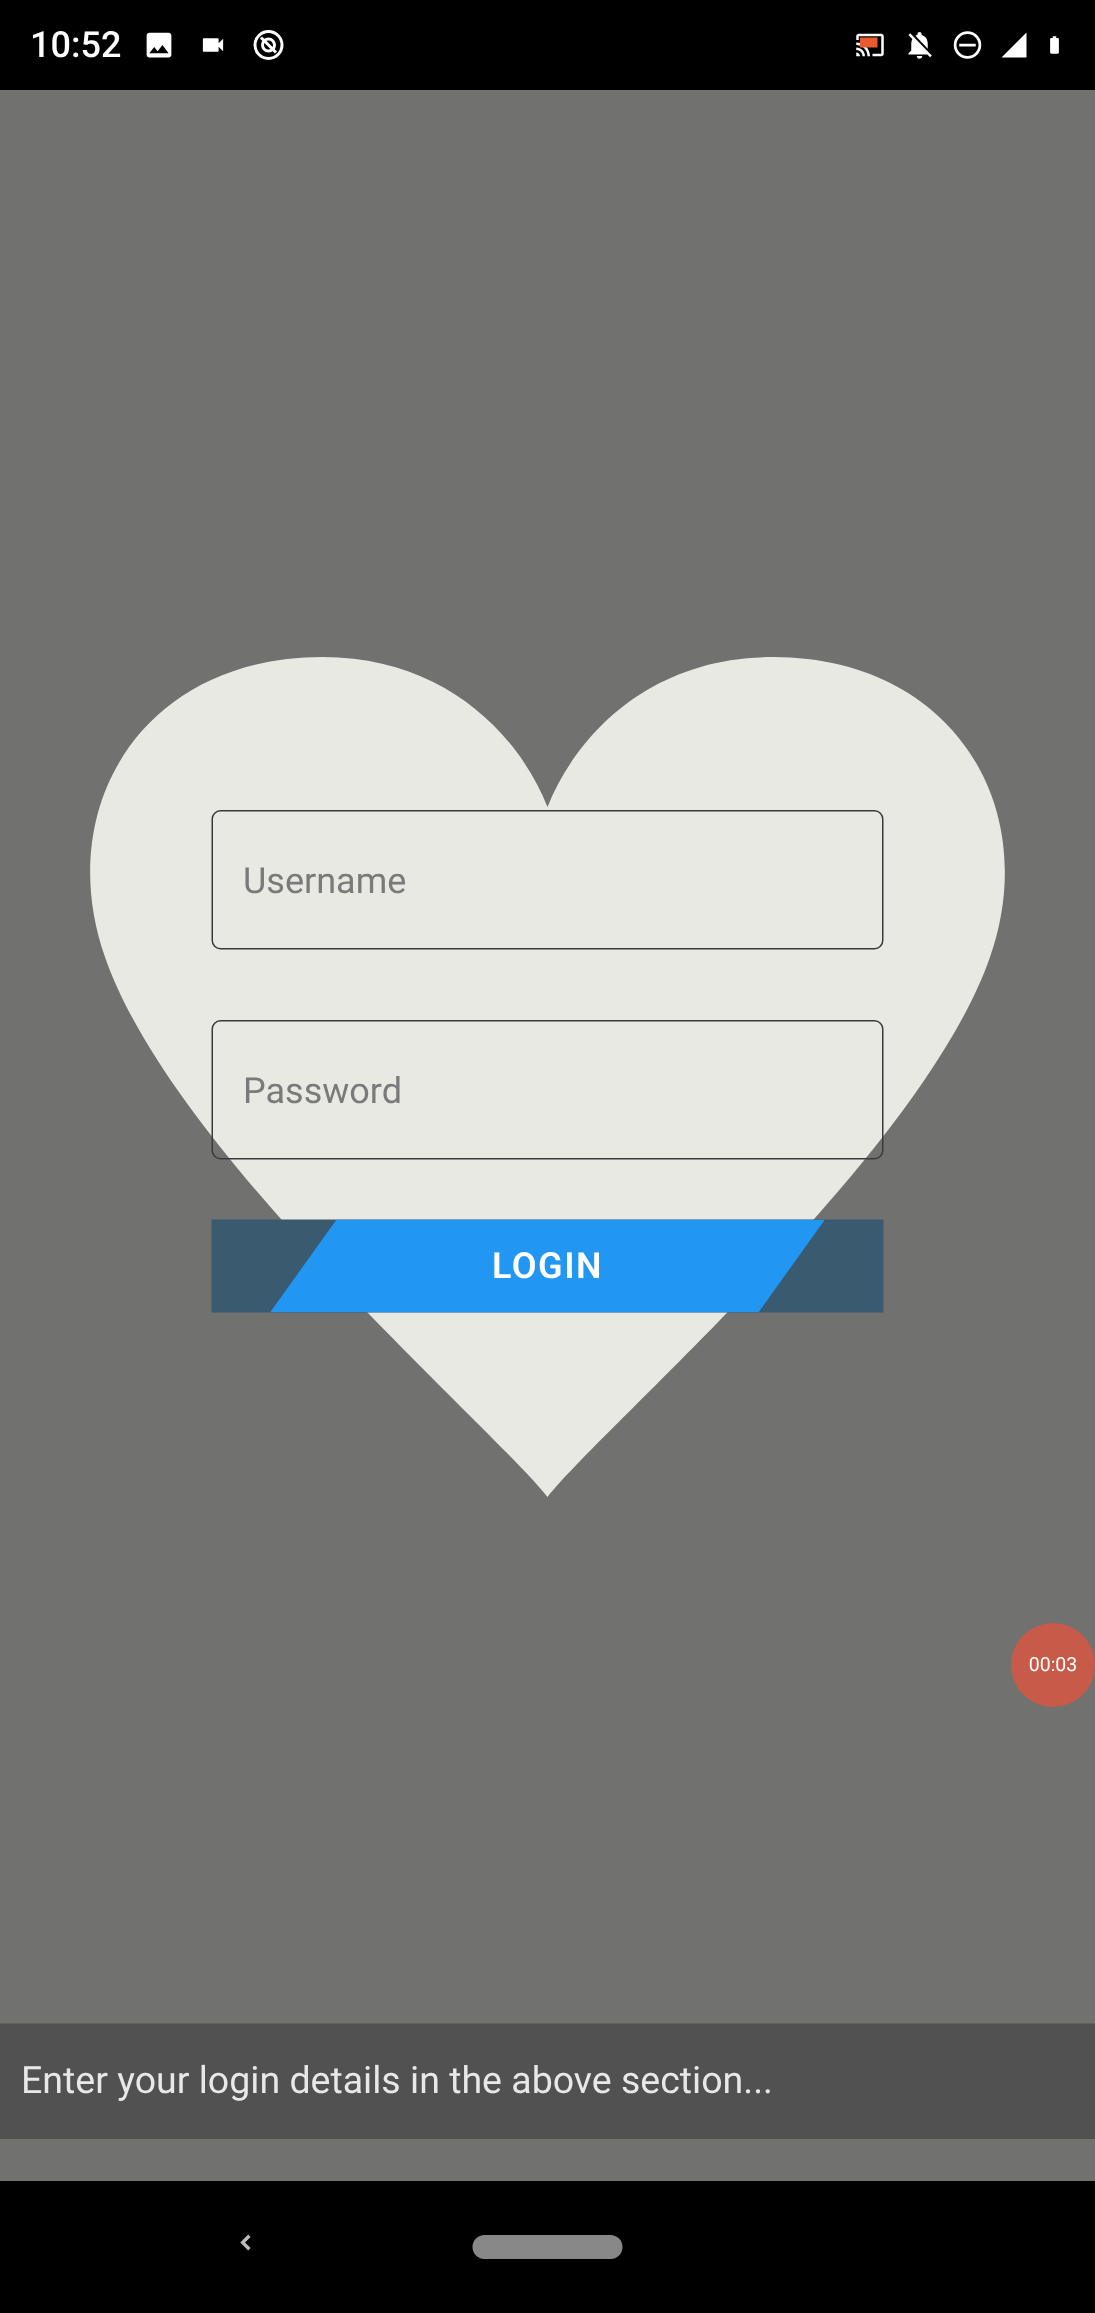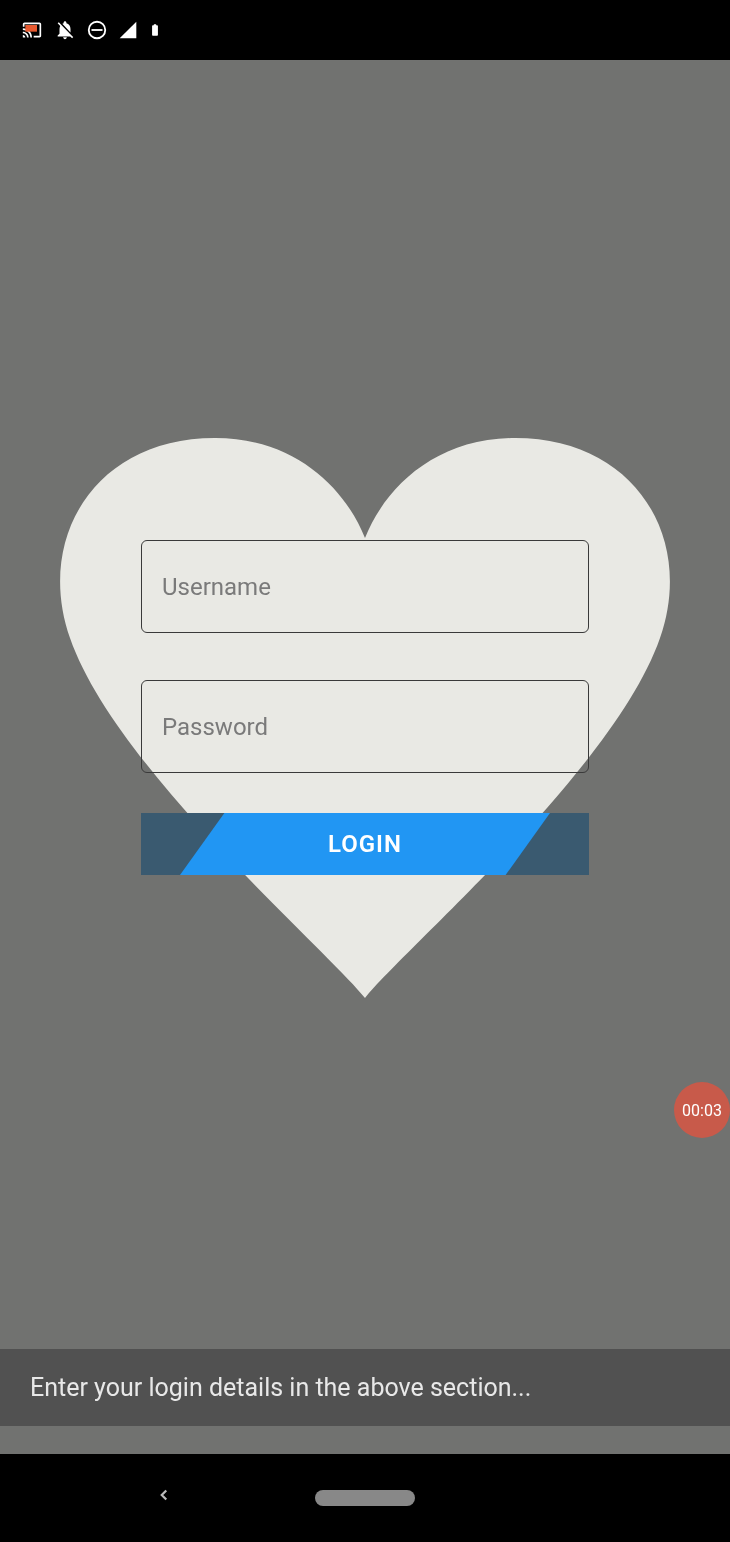--- a/index.html
+++ b/index.html
@@ -122,29 +122,29 @@
       top: 1022px;
       right: 0;
       width: 56px;
       height: 56px;
       border-radius: 50%;
       background: #c85a4a;
       color: #fff;
       display: flex;
       align-items: center;
       justify-content: center;
-      font-size: 16px;
+      font-size: 13px;
     }
     .toast {
       position: absolute;
       bottom: 28px;
       left: 0;
       right: 0;
       background: rgba(60,60,60,0.6);
-      padding: 24px 30px;
+      padding: 24px 14px;
       color: #e8e8e8;
       font-size: 25px;
     }
     .nav-bar {
       height: 88px;
       background: #000;
       display: flex;
       align-items: center;
       justify-content: center;
       position: relative;
@@ -159,20 +159,40 @@
       width: 100px;
       height: 16px;
       background: #888;
       border-radius: 10px;
     }
   </style>
 </head>
 <body>
 
 <div class="status-bar">
+  <div class="status-left">
+    <span>10:52</span>
+    <span class="status-icon">
+      <svg width="22" height="22" viewBox="0 0 24 24" fill="#fff">
+          <path d="M21 19V5c0-1.1-.9-2-2-2H5c-1.1 0-2 .9-2 2v14c0 1.1.9 2 2 2h14c1.1 0 2-.9 2-2zM8.5 13.5l2.5 3.01L14.5 12l4.5 6H5l3.5-4.5z"></path>
+        </svg>
+    </span>
+    <span class="status-icon">
+      <svg width="22" height="18" viewBox="0 0 24 24" fill="#fff">
+          <path d="M17 10.5V7c0-.55-.45-1-1-1H4c-.55 0-1 .45-1 1v10c0 .55.45 1 1 1h12c.55 0 1-.45 1-1v-3.5l4 4v-11l-4 4z"></path>
+        </svg>
+    </span>
+    <span class="status-icon">
+      <svg width="24" height="24" viewBox="0 0 24 24" fill="none" stroke="#fff" stroke-width="2">
+          <circle cx="12" cy="12" r="9"></circle>
+          <path d="M7 7 L17 17" stroke-width="2"></path>
+          <circle cx="12" cy="12" r="4" fill="none"></circle>
+        </svg>
+    </span>
+  </div>
   <div class="status-right">
     <span class="status-icon">
       <svg width="24" height="20" viewBox="0 0 24 24" fill="#fff">
           <path d="M21 3H3c-1.1 0-2 .9-2 2v3h2V5h18v14h-7v2h7c1.1 0 2-.9 2-2V5c0-1.1-.9-2-2-2zM1 18v3h3c0-1.66-1.34-3-3-3zm0-4v2c2.76 0 5 2.24 5 5h2c0-3.87-3.13-7-7-7zm0-4v2c4.97 0 9 4.03 9 9h2c0-6.08-4.93-11-11-11z"></path>
           <rect x="4" y="6" width="14" height="8" fill="#e85a30"></rect>
         </svg>
     </span>
     <span class="status-icon">
       <svg width="22" height="22" viewBox="0 0 24 24" fill="#fff">
           <path d="M20 18.69L7.84 6.14 5.27 3.49 4 4.76l2.8 2.8v.01c-.52.99-.8 2.16-.8 3.42v5l-2 2v1h13.73l2 2L21 19.72l-1-1.03zM12 22c1.11 0 2-.89 2-2h-4c0 1.11.89 2 2 2zm6-7.32V11c0-3.08-1.64-5.64-4.5-6.32V4c0-.83-.67-1.5-1.5-1.5s-1.5.67-1.5 1.5v.68c-.15.03-.29.08-.42.12-.1.03-.2.07-.3.11h-.01c-.01 0-.01 0-.02.01-.23.09-.46.2-.68.31 0 0-.01 0-.01.01L18 14.68z"></path>

